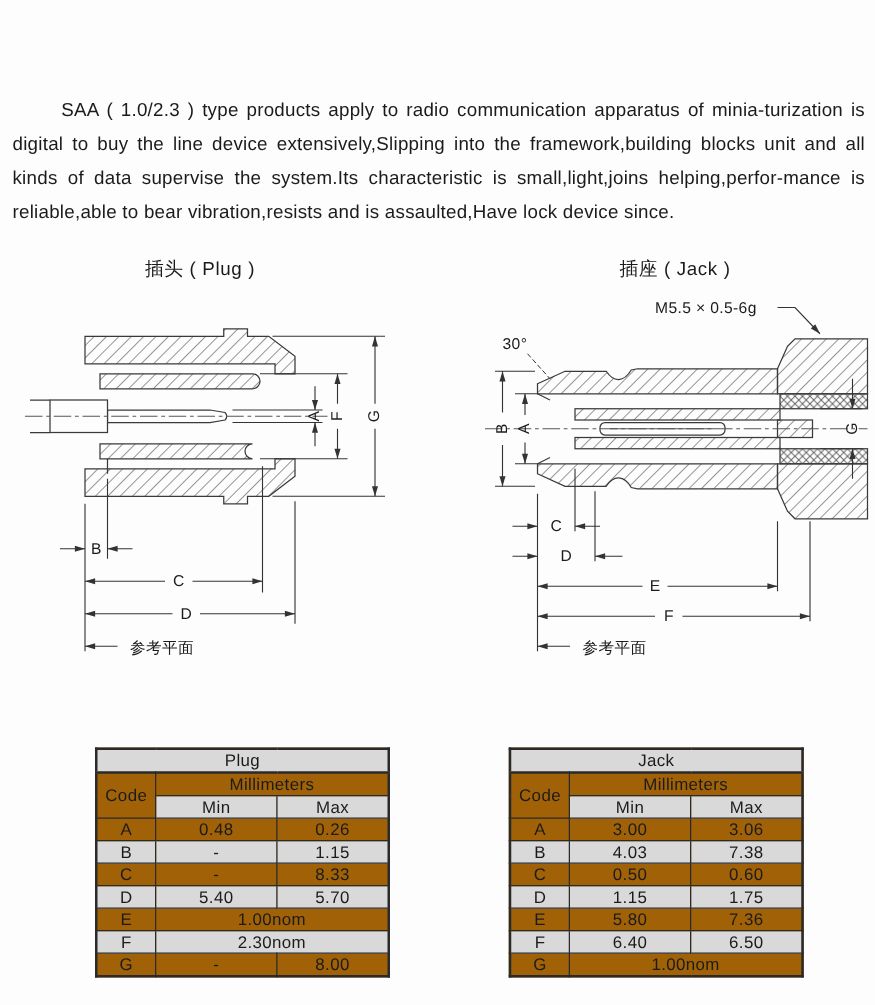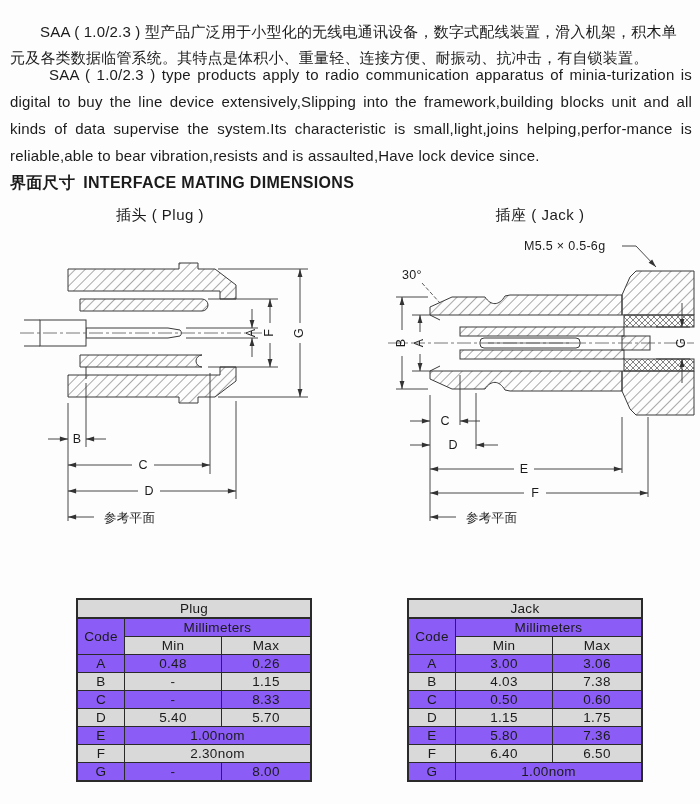--- a/index.html
+++ b/index.html
@@ -4,52 +4,50 @@
 <style>
   html,body{margin:0;padding:0;background:#e8e8e8;}
   .page{
     position:relative;width:700px;height:804px;margin:0 auto;
     background:#fdfdfd;color:#1b1b1b;
     font-family:"Liberation Sans", sans-serif;
     overflow:hidden;
   }
   .para{position:absolute;left:10px;right:8px;font-size:15px;letter-spacing:.2px;}
   .para-cn{top:4px;line-height:26px;text-indent:2em;}
-  .para-en{top:46px;line-height:27px;text-indent:2.6em;text-align:justify;}
+  .para-en{top:60px;line-height:27px;text-indent:2.6em;text-align:justify;}
   .section-heading{position:absolute;top:160px;left:10px;font-size:16px;font-weight:bold;letter-spacing:.3px;}
   .section-heading .cn{margin-right:8px;}
   .fig-title{position:absolute;top:206px;font-size:15px;letter-spacing:.5px;}
   .fig-title.plug{left:80px;width:160px;text-align:center;}
   .fig-title.jack{left:455px;width:170px;text-align:center;}
   svg{position:absolute;}
   svg text{font-family:"Liberation Sans",sans-serif;fill:#1b1b1b;}
   .dim-label{font-size:12.5px;}
   .small-note{font-size:12.5px;letter-spacing:.3px;}
 
-  .dim-table{position:absolute;top:598px;border-collapse:collapse;background:#8b5cf6;
+  .dim-table{position:absolute;top:598px;border-collapse:collapse;background:#a16207;
     font-size:13.5px;letter-spacing:.3px;border:2px solid #2a2a2a;}
   .dim-table.plug{left:76px;}
   .dim-table.jack{left:407px;}
   .dim-table td{border:1px solid #2a2a2a;text-align:center;vertical-align:middle;
     height:17px;padding:0 2px;}
   .dim-table tr.title td{border-bottom-width:2px;}
   .gray{background:#d9d9d9;}
   .c-code{width:42px;}
   .c-min{width:92px;}
   .c-max{width:84px;}
 </style>
 </head>
 <body>
 
 <div class="page">
 
-  <p class="para para-cn">SAA ( 1.0/2.3 ) 型产品广泛用于小型化的无线电通讯设备，数字式配线装置，滑入机架，积木单元及各类数据临管系统。其特点是体积小、重量轻、连接方便、耐振动、抗冲击，有自锁装置。</p>
   <p class="para para-en">SAA ( 1.0/2.3 ) type products apply to radio communication apparatus of minia-turization is digital to buy the line device extensively,Slipping into the framework,building blocks unit and all kinds of data supervise the system.Its characteristic is small,light,joins helping,perfor-mance is reliable,able to bear vibration,resists and is assaulted,Have lock device since.</p>
 
-  <h2 class="section-heading"><span class="cn">界面尺寸</span><span class="en">INTERFACE MATING DIMENSIONS</span></h2>
 
   <div class="fig-title plug">插头 ( Plug )</div>
   <div class="fig-title jack">插座 ( Jack )</div>
 
   <svg style="left:12px;top:233px;" width="340" height="300" viewBox="0 0 340 300">
     <defs>
       <pattern id="ph" patternUnits="userSpaceOnUse" width="7" height="7" patternTransform="rotate(45)">
         <line x1="0" y1="0" x2="0" y2="7" stroke="#555" stroke-width="1"></line>
       </pattern>
       <marker id="arp" viewBox="0 0 10 10" refX="10" refY="5" markerWidth="11" markerHeight="9" orient="auto">

